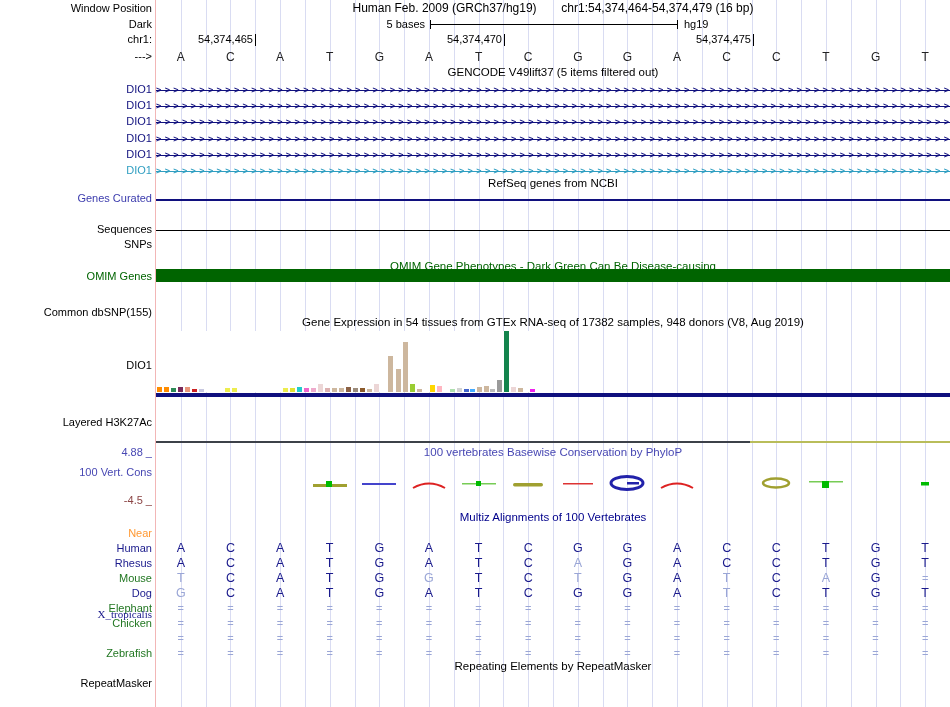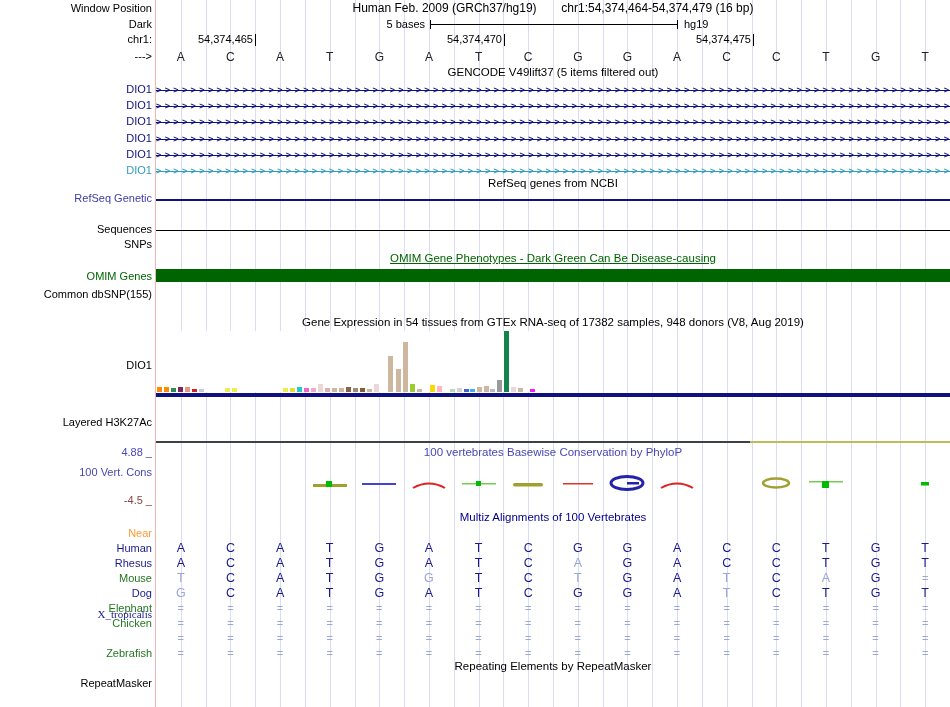--- a/index.html
+++ b/index.html
@@ -134,34 +134,34 @@
         <div class="gene-line" style="background: rgb(16, 16, 126);"></div>
         <div class="gene-arrows" style="color: rgb(16, 16, 126);">&gt;&gt;&gt;&gt;&gt;&gt;&gt;&gt;&gt;&gt;&gt;&gt;&gt;&gt;&gt;&gt;&gt;&gt;&gt;&gt;&gt;&gt;&gt;&gt;&gt;&gt;&gt;&gt;&gt;&gt;&gt;&gt;&gt;&gt;&gt;&gt;&gt;&gt;&gt;&gt;&gt;&gt;&gt;&gt;&gt;&gt;&gt;&gt;&gt;&gt;&gt;&gt;&gt;&gt;&gt;&gt;&gt;&gt;&gt;&gt;&gt;&gt;&gt;&gt;&gt;&gt;&gt;&gt;&gt;&gt;&gt;&gt;&gt;&gt;&gt;&gt;&gt;&gt;&gt;&gt;&gt;&gt;&gt;&gt;&gt;&gt;&gt;&gt;&gt;&gt;&gt;&gt;&gt;&gt;&gt;</div>
       </div>
       <div class="gene-row" style="top: 163px;">
         <div class="gene-line" style="background: rgb(47, 158, 193);"></div>
         <div class="gene-arrows" style="color: rgb(47, 158, 193);">&gt;&gt;&gt;&gt;&gt;&gt;&gt;&gt;&gt;&gt;&gt;&gt;&gt;&gt;&gt;&gt;&gt;&gt;&gt;&gt;&gt;&gt;&gt;&gt;&gt;&gt;&gt;&gt;&gt;&gt;&gt;&gt;&gt;&gt;&gt;&gt;&gt;&gt;&gt;&gt;&gt;&gt;&gt;&gt;&gt;&gt;&gt;&gt;&gt;&gt;&gt;&gt;&gt;&gt;&gt;&gt;&gt;&gt;&gt;&gt;&gt;&gt;&gt;&gt;&gt;&gt;&gt;&gt;&gt;&gt;&gt;&gt;&gt;&gt;&gt;&gt;&gt;&gt;&gt;&gt;&gt;&gt;&gt;&gt;&gt;&gt;&gt;&gt;&gt;&gt;&gt;&gt;&gt;&gt;&gt;</div>
       </div>
     </div>
 
   <div class="hdr" style="top:177px;">RefSeq genes from NCBI</div>
-  <div class="lbl" style="top:192px;color:#3b3bad;">RefSeq Genetic</div>
+  <div class="lbl" style="top:192px;color:#3b3bad;">Genes Curated</div>
   <div class="track-line" style="top:199px;height:1.5px;background:#10107e;"></div>
 
   <div class="lbl" style="top:223px;"></div>
   <div class="lbl" style="top:223px;">Sequences</div>
   <div class="track-line" style="top:230px;height:1px;background:#000;"></div>
 
   <div class="lbl" style="top:238px;">SNPs</div>
 
-  <div class="hdr" style="top:252px;color:#006400;text-decoration:underline;">OMIM Gene Phenotypes - Dark Green Can Be Disease-causing</div>
+  <div class="hdr" style="top:260px;color:#006400;">OMIM Gene Phenotypes - Dark Green Can Be Disease-causing</div>
   <div class="lbl" style="top:270px;color:#006400;">OMIM Genes</div>
   <div class="track-line" style="top:269px;height:13px;background:#006400;"></div>
 
-  <div class="lbl" style="top:288px;padding-left:43px;">Common dbSNP(155)</div>
+  <div class="lbl" style="top:306px;padding-left:43px;">Common dbSNP(155)</div>
 
   <div class="hdr" style="top:316px;">Gene Expression in 54 tissues from GTEx RNA-seq of 17382 samples, 948 donors (V8, Aug 2019)</div>
   <div class="lbl" style="top:359px;">DIO1</div>
   <div style="position:absolute;left:156px;top:331px;width:377px;height:61px;background:#fff;"></div>
   <div id="gtex-bars">
       <div style="position: absolute; left: 157px; top: 387px; width: 5px; height: 5px; background: rgb(255, 140, 0);"></div>
       <div style="position: absolute; left: 164px; top: 387px; width: 5px; height: 5px; background: rgb(255, 140, 0);"></div>
       <div style="position: absolute; left: 171px; top: 388px; width: 5px; height: 4px; background: rgb(46, 139, 87);"></div>
       <div style="position: absolute; left: 178px; top: 387px; width: 5px; height: 5px; background: rgb(122, 42, 90);"></div>
       <div style="position: absolute; left: 185px; top: 387px; width: 5px; height: 5px; background: rgb(233, 150, 122);"></div>

